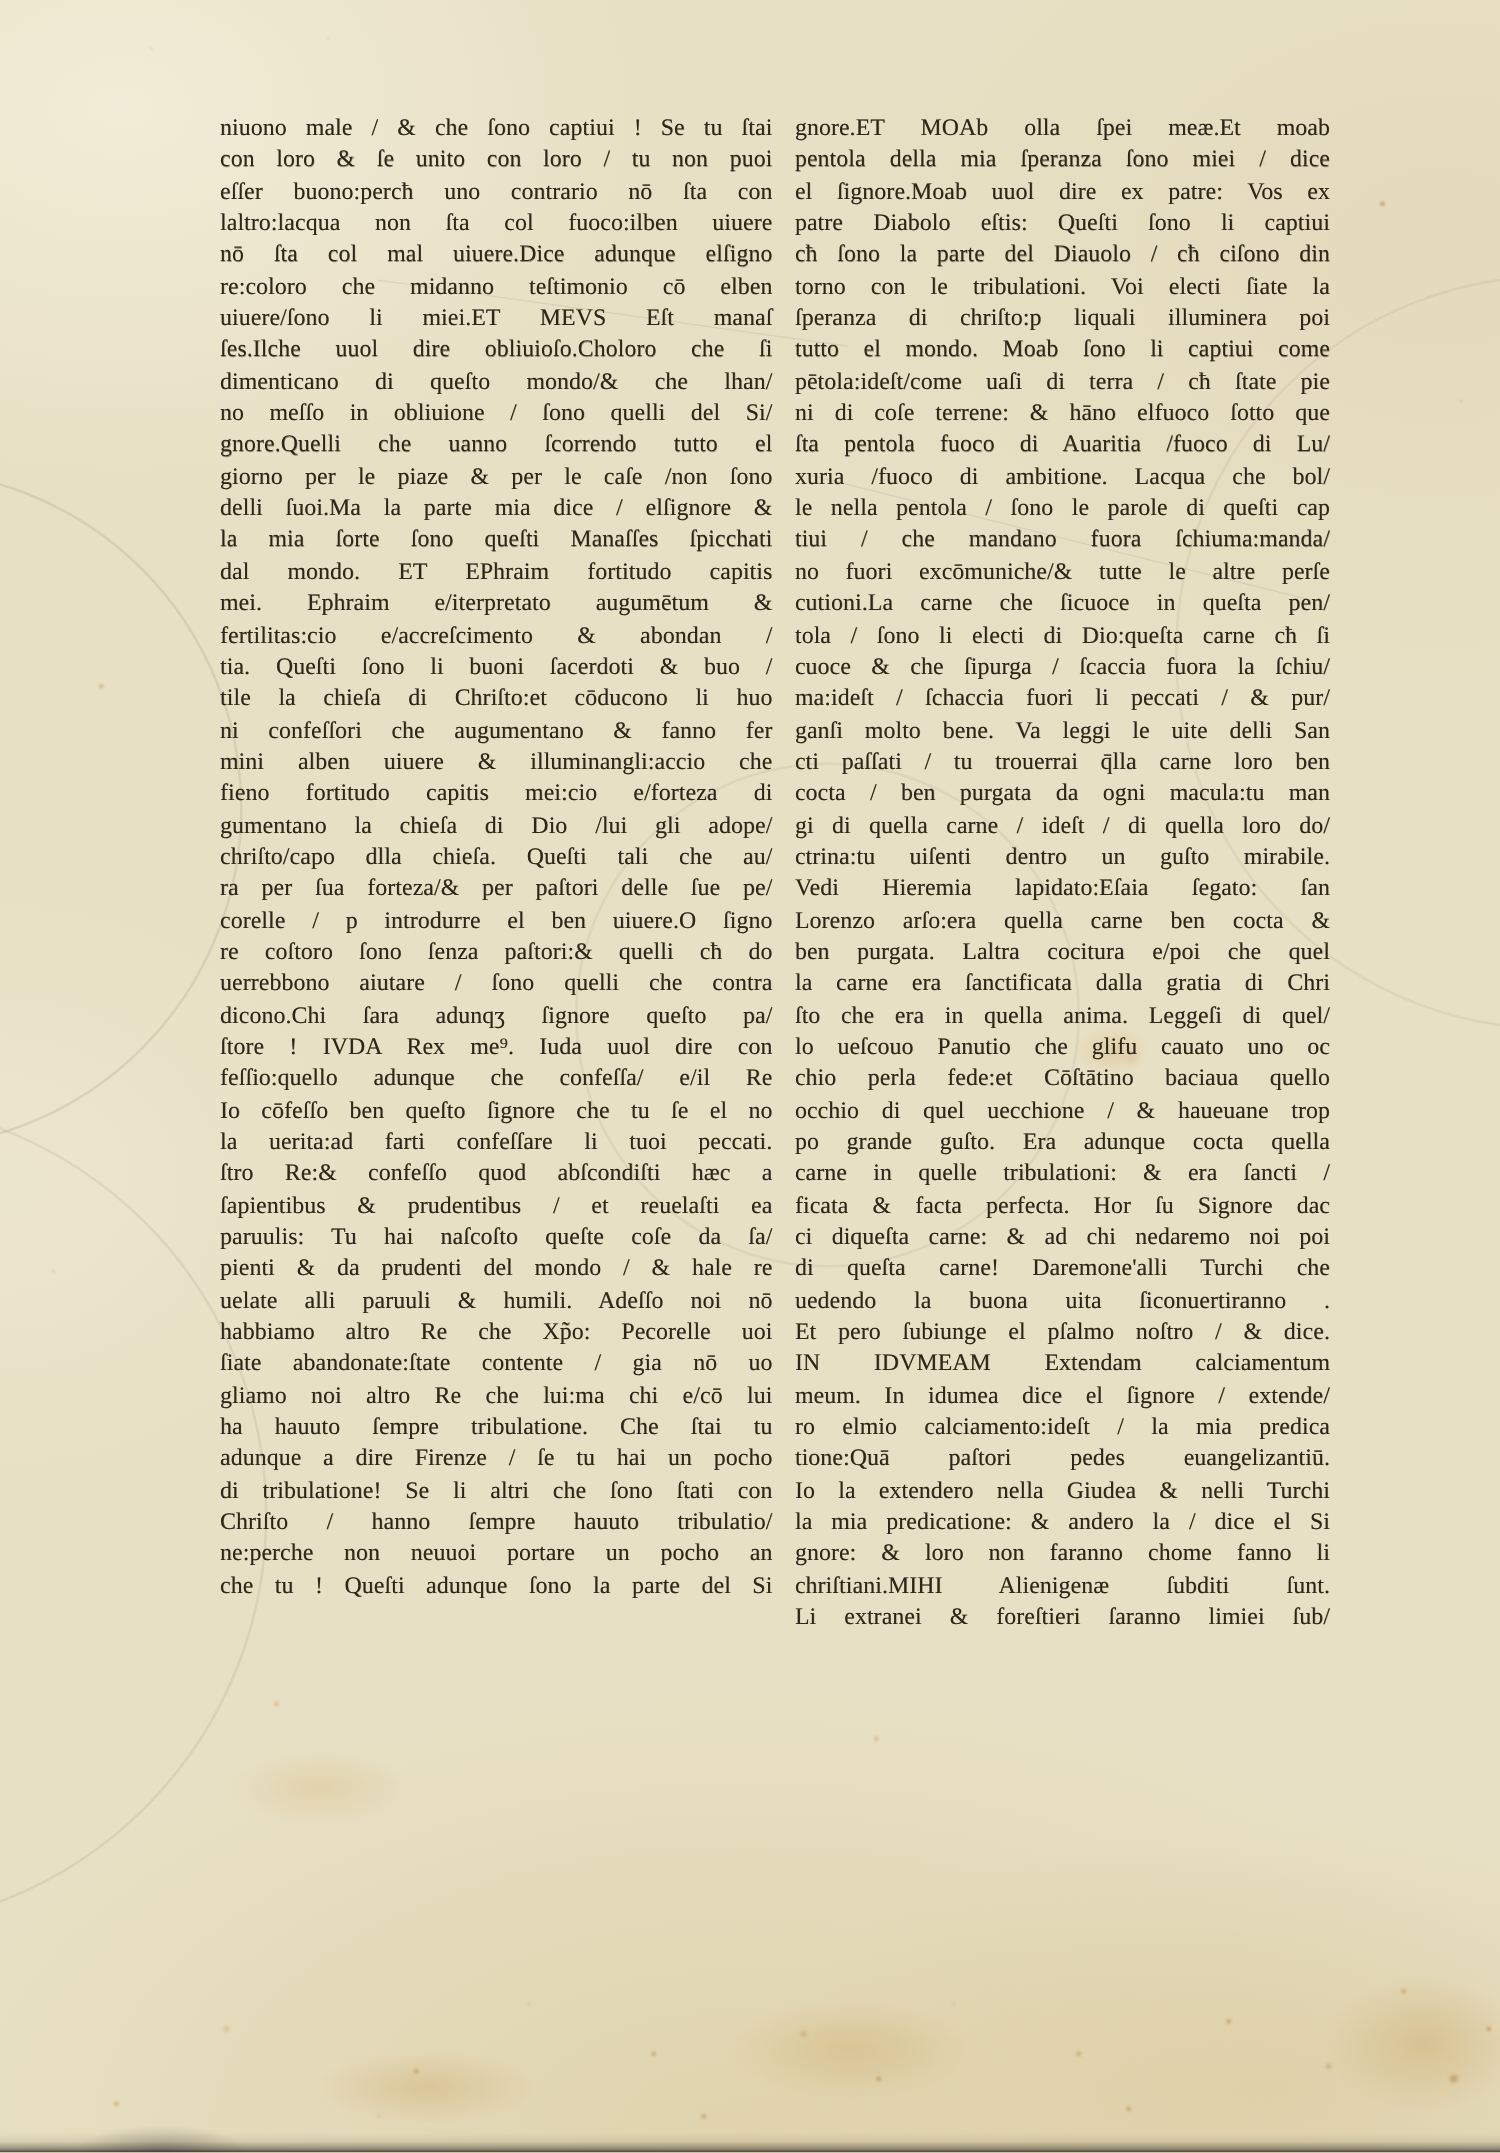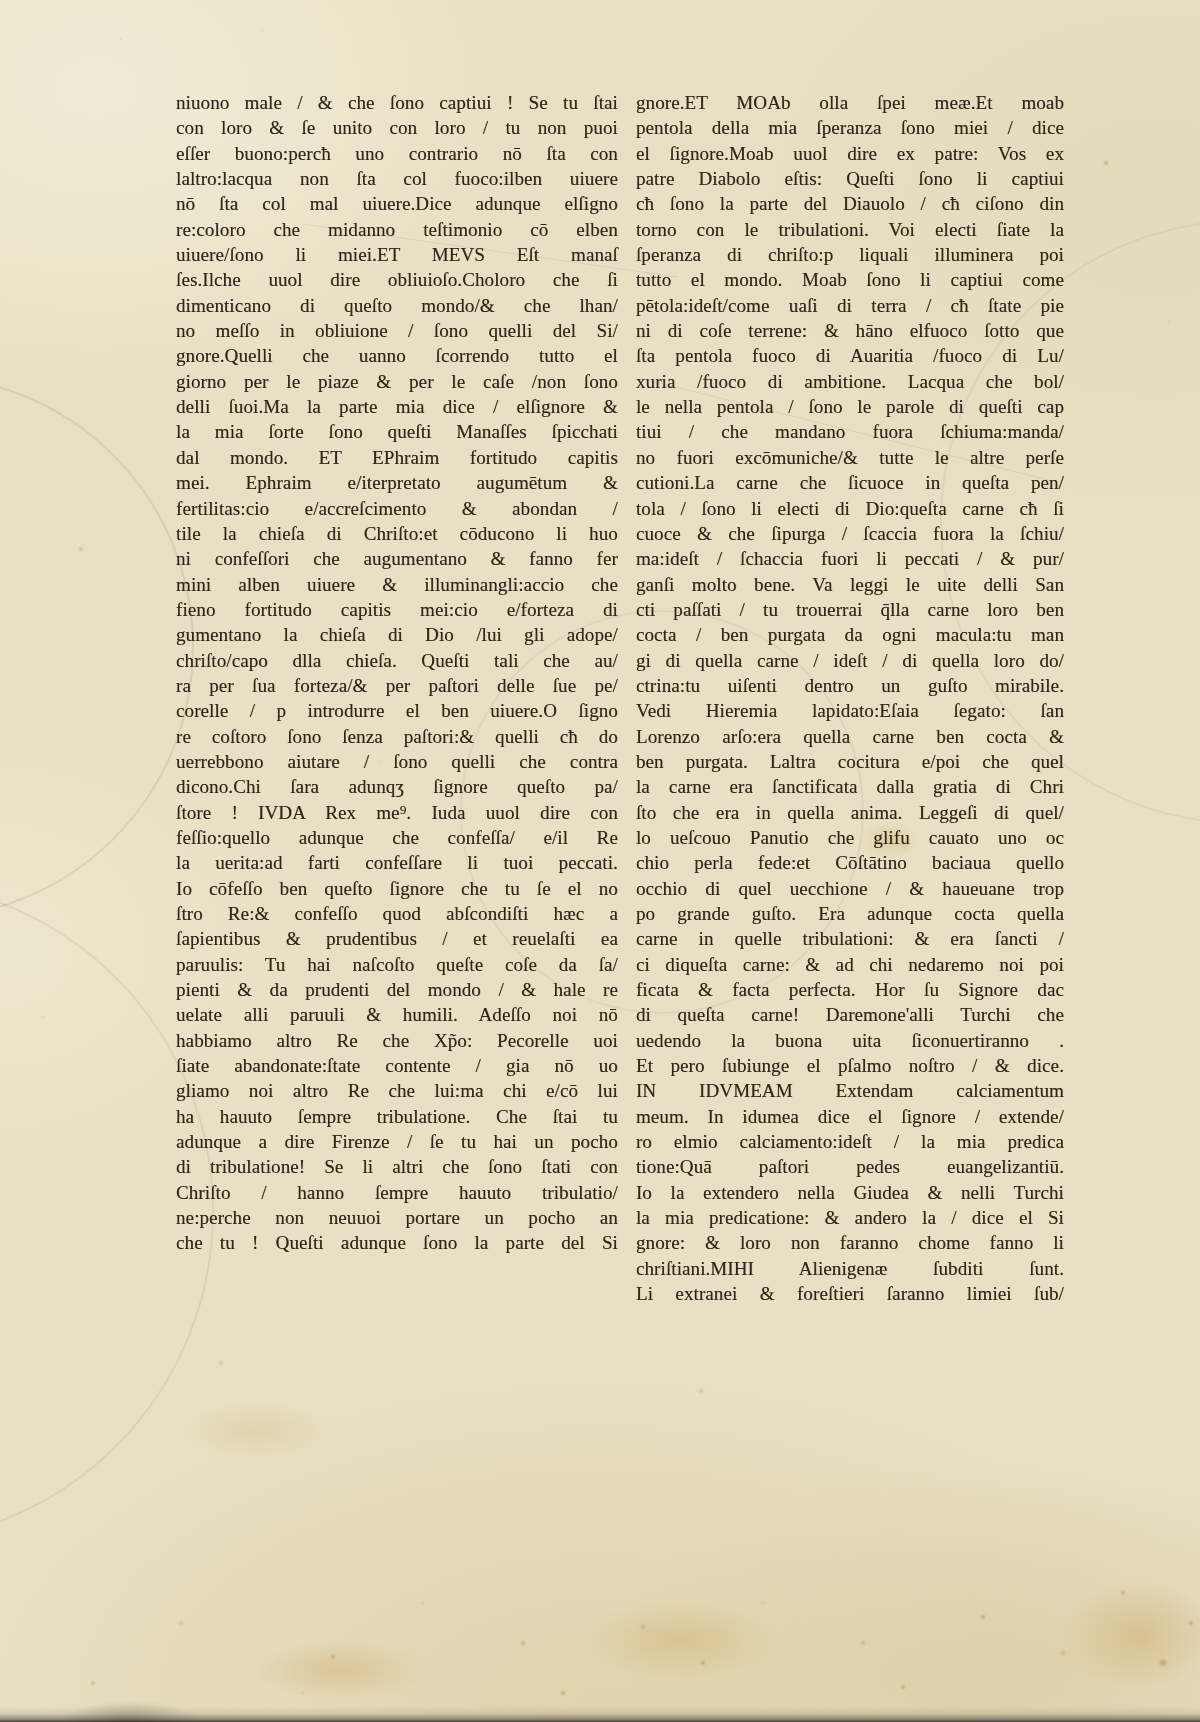--- a/index.html
+++ b/index.html
@@ -157,35 +157,36 @@
         <div class="line">ſes.Ilche uuol dire obliuioſo.Choloro che ſi</div>
         <div class="line">dimenticano di queſto mondo/&amp; che lhan/</div>
         <div class="line">no meſſo in obliuione / ſono quelli del Si/</div>
         <div class="line">gnore.Quelli che uanno ſcorrendo tutto el</div>
         <div class="line">giorno per le piaze &amp; per le caſe /non ſono</div>
         <div class="line">delli ſuoi.Ma la parte mia dice / elſignore &amp;</div>
         <div class="line">la mia ſorte ſono queſti Manaſſes ſpicchati</div>
         <div class="line">dal mondo. ET EPhraim fortitudo capitis</div>
         <div class="line">mei. Ephraim e/iterpretato augumētum &amp;</div>
         <div class="line">fertilitas:cio e/accreſcimento &amp; abondan /</div>
+        <div class="line">tia. Queſti ſono li buoni ſacerdoti &amp; buo /</div>
         <div class="line">tile la chieſa di Chriſto:et cōducono li huo</div>
         <div class="line">ni confeſſori che augumentano &amp; fanno fer</div>
         <div class="line">mini alben uiuere &amp; illuminangli:accio che</div>
         <div class="line">fieno fortitudo capitis mei:cio e/forteza di</div>
         <div class="line">gumentano la chieſa di Dio /lui gli adope/</div>
         <div class="line">chriſto/capo dlla chieſa. Queſti tali che au/</div>
         <div class="line">ra per ſua forteza/&amp; per paſtori delle ſue pe/</div>
         <div class="line">corelle / p introdurre el ben uiuere.O ſigno</div>
         <div class="line">re coſtoro ſono ſenza paſtori:&amp; quelli cħ do</div>
         <div class="line">uerrebbono aiutare / ſono quelli che contra</div>
         <div class="line">dicono.Chi ſara adunqʒ ſignore queſto pa/</div>
         <div class="line">ſtore ! IVDA Rex me⁹. Iuda uuol dire con</div>
         <div class="line">feſſio:quello adunque che confeſſa/ e/il Re</div>
+        <div class="line">Io cōfeſſo ben queſto ſignore che tu ſe el no</div>
         <div class="line">la uerita:ad farti confeſſare li tuoi peccati.</div>
-        <div class="line">Io cōfeſſo ben queſto ſignore che tu ſe el no</div>
         <div class="line">ſtro Re:&amp; confeſſo quod abſcondiſti hæc a</div>
         <div class="line">ſapientibus &amp; prudentibus / et reuelaſti ea</div>
         <div class="line">paruulis: Tu hai naſcoſto queſte coſe da ſa/</div>
         <div class="line">pienti &amp; da prudenti del mondo / &amp; hale re</div>
         <div class="line">uelate alli paruuli &amp; humili. Adeſſo noi nō</div>
         <div class="line">habbiamo altro Re che Xp̃o: Pecorelle uoi</div>
         <div class="line">ſiate abandonate:ſtate contente / gia nō uo</div>
         <div class="line">gliamo noi altro Re che lui:ma chi e/cō lui</div>
         <div class="line">ha hauuto ſempre tribulatione. Che ſtai tu</div>
         <div class="line">adunque a dire Firenze / ſe tu hai un pocho</div>
@@ -222,22 +223,22 @@
         <div class="line">Vedi Hieremia lapidato:Eſaia ſegato: ſan</div>
         <div class="line">Lorenzo arſo:era quella carne ben cocta &amp;</div>
         <div class="line">ben purgata. Laltra cocitura e/poi che quel</div>
         <div class="line">la carne era ſanctificata dalla gratia di Chri</div>
         <div class="line">ſto che era in quella anima. Leggeſi di quel/</div>
         <div class="line">lo ueſcouo Panutio che glifu cauato uno oc</div>
         <div class="line">chio perla fede:et Cōſtātino baciaua quello</div>
         <div class="line">occhio di quel uecchione / &amp; haueuane trop</div>
         <div class="line">po grande guſto. Era adunque cocta quella</div>
         <div class="line">carne in quelle tribulationi: &amp; era ſancti /</div>
+        <div class="line">ficata &amp; facta perfecta. Hor ſu Signore dac</div>
         <div class="line">ci diqueſta carne: &amp; ad chi nedaremo noi poi</div>
-        <div class="line">ficata &amp; facta perfecta. Hor ſu Signore dac</div>
         <div class="line">di queſta carne! Daremone'alli Turchi che</div>
         <div class="line">uedendo la buona uita ſiconuertiranno .</div>
         <div class="line">Et pero ſubiunge el pſalmo noſtro / &amp; dice.</div>
         <div class="line">IN IDVMEAM Extendam calciamentum</div>
         <div class="line">meum. In idumea dice el ſignore / extende/</div>
         <div class="line">ro elmio calciamento:ideſt / la mia predica</div>
         <div class="line">tione:Quā paſtori pedes euangelizantiū.</div>
         <div class="line">Io la extendero nella Giudea &amp; nelli Turchi</div>
         <div class="line">la mia predicatione: &amp; andero la / dice el Si</div>
         <div class="line">gnore: &amp; loro non faranno chome fanno li</div>

